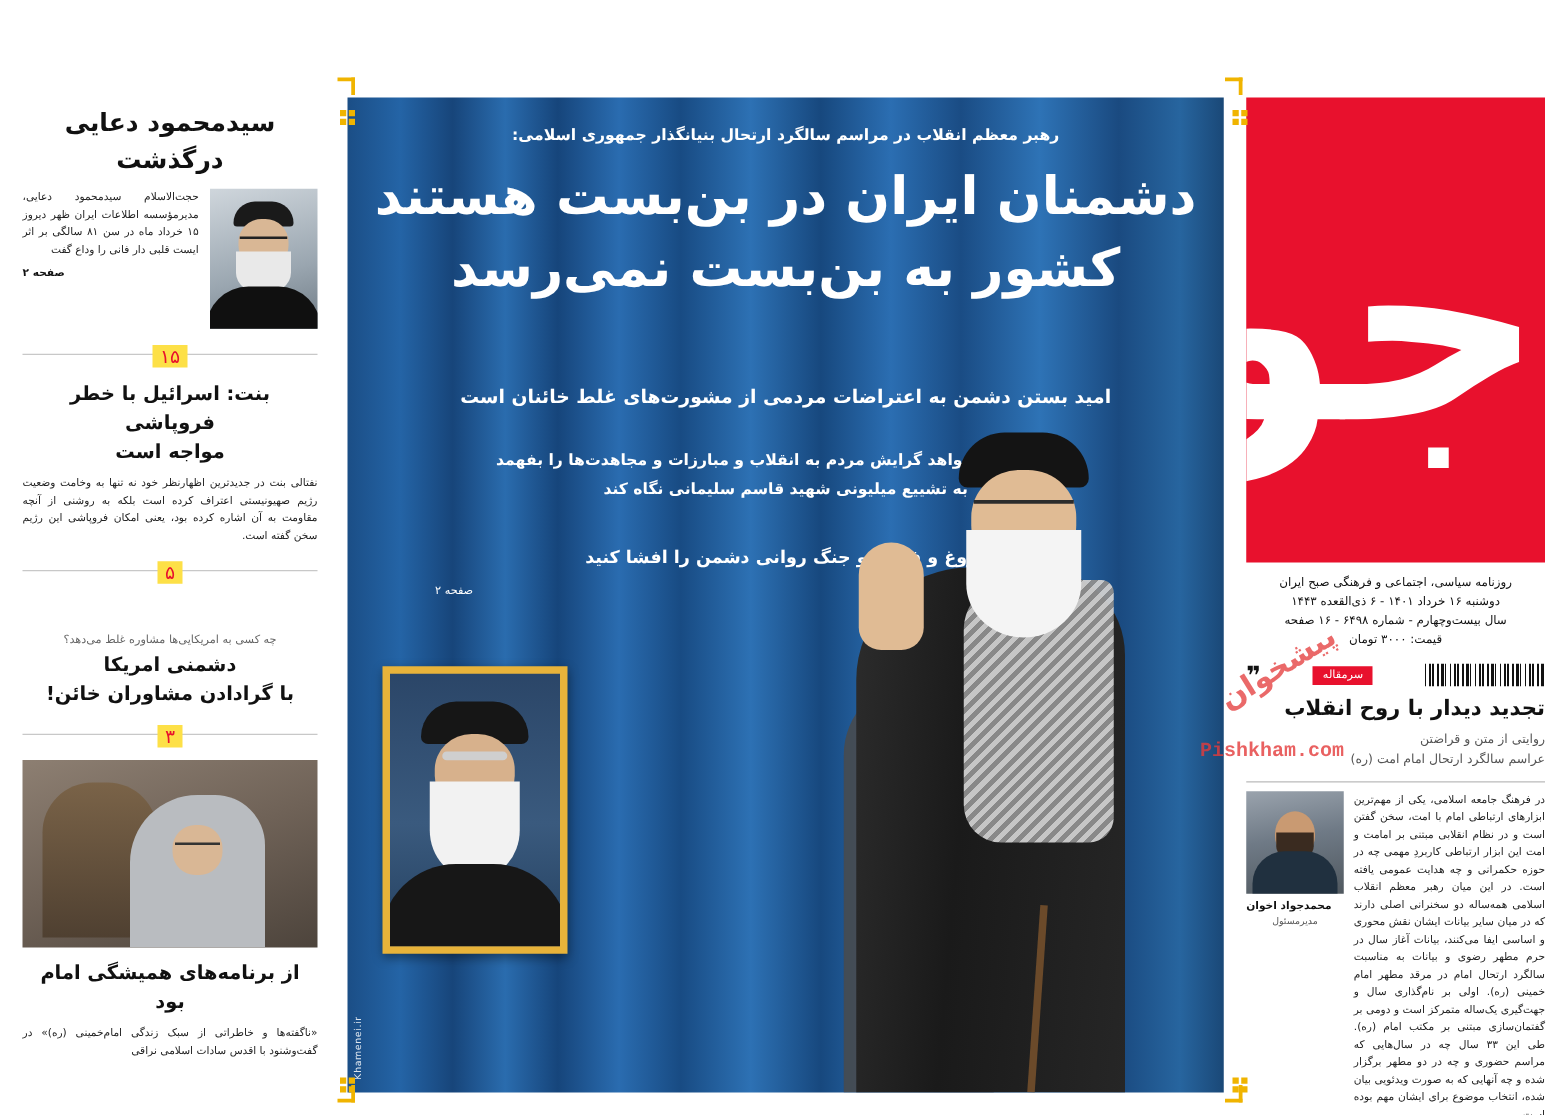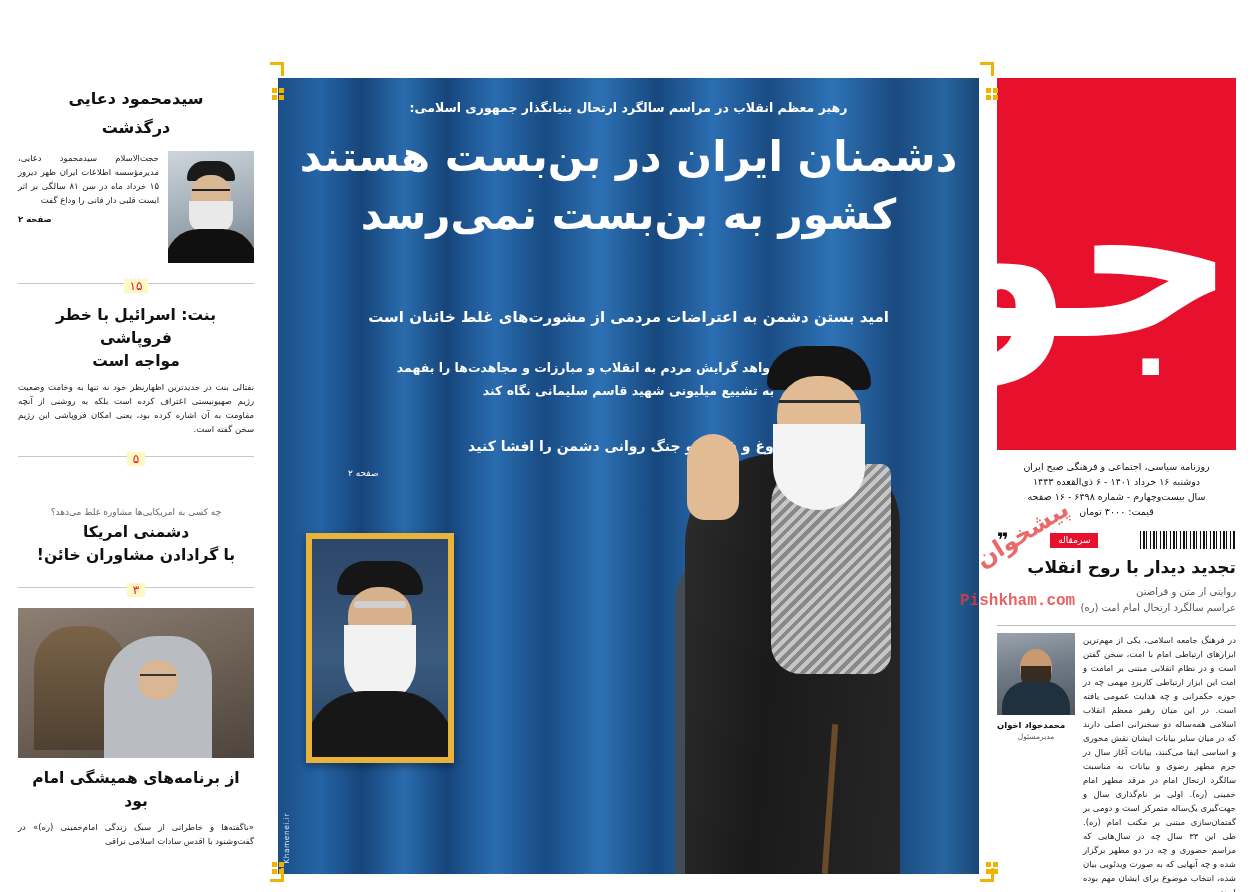--- a/index.html
+++ b/index.html
@@ -393,21 +393,21 @@
 
   
   .left-col {
     width: 270px;
     flex: 0 0 270px;
     padding: 84px 16px 10px 18px;
     border-left: 0;
     position: relative;
   }
   .side-title {
-    font-size: 16px;
+    font-size: 20px;
     font-weight: bold;
     color: #111;
     line-height: 29px;
     text-align: center;
     direction: rtl;
   }
   .side-block { direction: rtl; }
   .side-flex { display: flex; gap: 9px; margin-top: 9px; }
   .side-text {
     flex: 1;
@@ -439,23 +439,23 @@
 
   .sep-wrap { text-align: center; margin: 12px 0 10px; position: relative; }
   .sep-wrap:before {
     content: "";
     position: absolute; left: 0; right: 0; top: 8px;
     border-top: 1px solid #c8c8c8;
   }
   .sep-num {
     position: relative;
     display: inline-block;
-    background: #fef9c3;
+    background: #fde047;
     color: #e8112d;
-    font-size: 12px;
+    font-size: 15px;
     padding: 0 6px;
   }
 
   .side-kicker {
     font-size: 9px;
     color: #666;
     text-align: center;
     direction: rtl;
     margin-bottom: 4px;
     margin-top: 40px;

